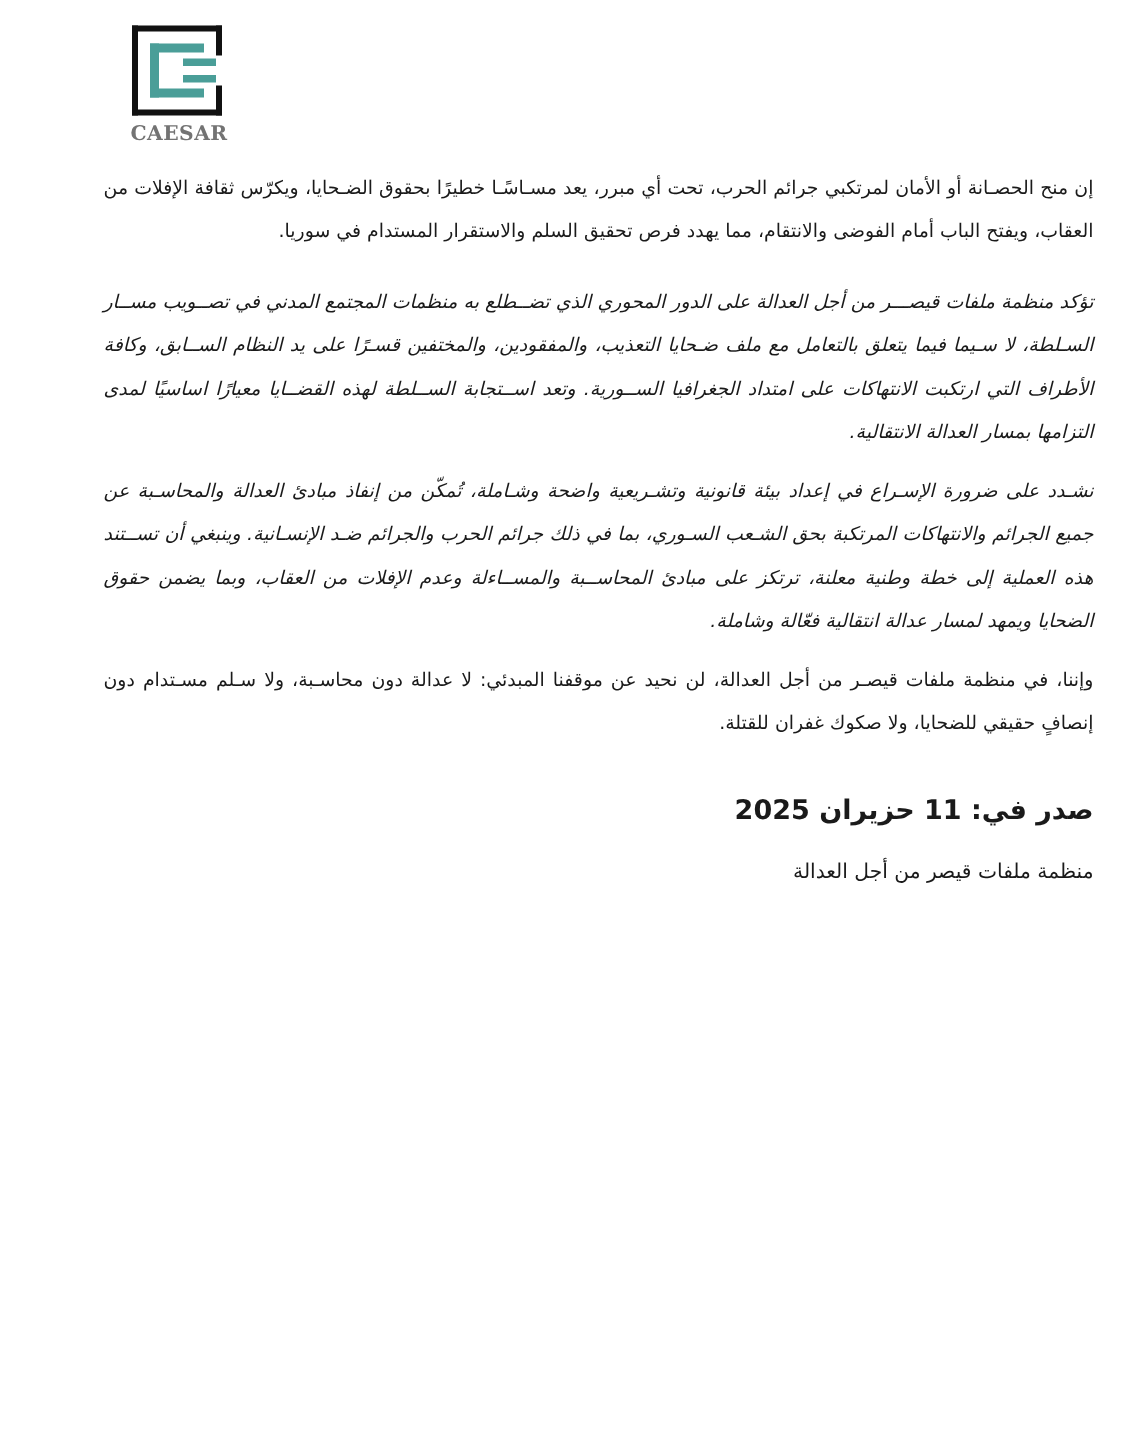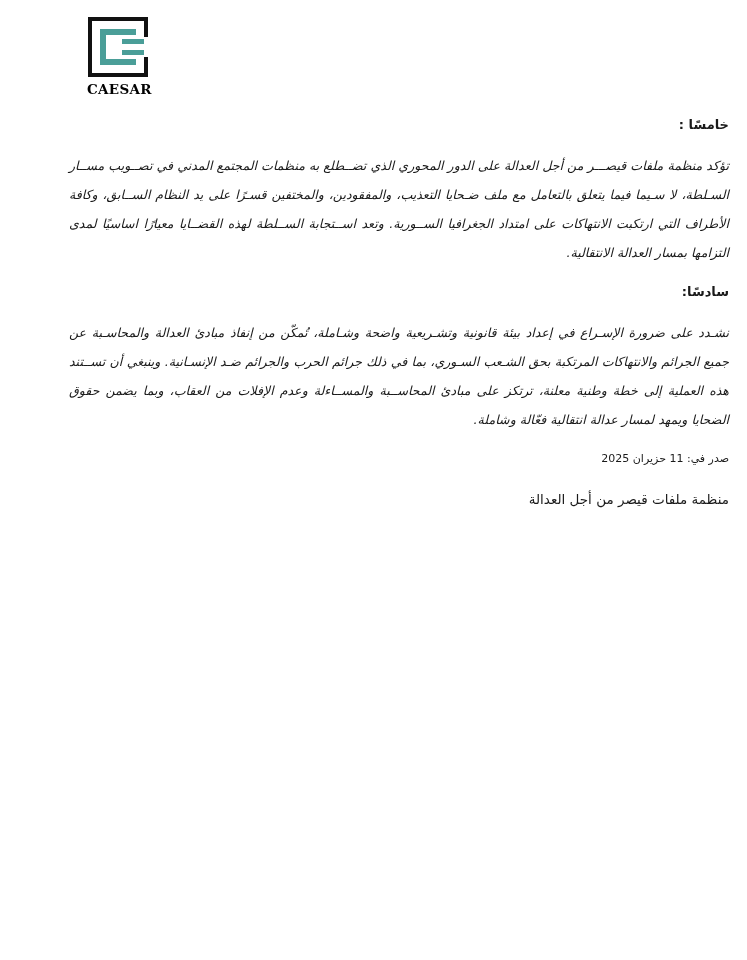--- a/index.html
+++ b/index.html
@@ -62,21 +62,21 @@
       height: 5px;
       background: #4a9e98;
     }
     .logo-bar1 { top: 22px; }
     .logo-bar2 { top: 33px; }
     .logo-text {
       font-family: "DejaVu Serif", serif;
       font-weight: bold;
       font-size: 13.5px;
       letter-spacing: 0.3px;
-      color: #000000;
+      color: #737373;
       margin-top: 4px;
       text-align: center;
       width: 62px;
       margin-left: -1px;
     }
     .content {
       position: absolute;
       right: 18px;
       top: 110px;
       width: 660px;
@@ -90,22 +90,22 @@
     }
     .para-1 { margin-bottom: 18px !important; }
     .heading {
       font-weight: bold;
       font-size: 13px;
       margin-bottom: 12px !important;
     }
     .para-2, .para-3 { margin-bottom: 10px !important; font-style: italic; }
     .para-4 { margin-bottom: 30px !important; }
     .issued {
-      font-weight: normal;
-      font-size: 11px;
+      font-weight: bold;
+      font-size: 18px;
       margin-bottom: 12px !important;
     }
     .signature {
       font-weight: normal;
       font-size: 13.5px;
     }
   </style>
 </head>
 <body>
 
@@ -115,23 +115,23 @@
     <div class="logo-frame-rt"></div>
     <div class="logo-frame-rb"></div>
     <div class="logo-c"></div>
     <div class="logo-bar1"></div>
     <div class="logo-bar2"></div>
   </div>
   <div class="logo-text">CAESAR</div>
 </div>
 
 <div class="content">
+  <p class="para-1">إن منح الحصـانة أو الأمان لمرتكبي جرائم الحرب، تحت أي مبرر، يعد مسـاسًـا خطيرًا بحقوق الضـحايا، ويكرّس ثقافة الإفلات من العقاب، ويفتح الباب أمام الفوضى والانتقام، مما يهدد فرص تحقيق السلم والاستقرار المستدام في سوريا.</p>
 
-  <p class="heading">خامسًا :</p>
   <p class="para-2">تؤكد منظمة ملفات قيصـــر من أجل العدالة على الدور المحوري الذي تضــطلع به منظمات المجتمع المدني في تصــويب مســار السـلطة، لا سـيما فيما يتعلق بالتعامل مع ملف ضـحايا التعذيب، والمفقودين، والمختفين قسـرًا على يد النظام الســابق، وكافة الأطراف التي ارتكبت الانتهاكات على امتداد الجغرافيا الســورية. وتعد اســتجابة الســلطة لهذه القضــايا معيارًا اساسيًا لمدى التزامها بمسار العدالة الانتقالية.</p>
 
-  <p class="heading">سادسًا:</p>
   <p class="para-3">نشـدد على ضرورة الإسـراع في إعداد بيئة قانونية وتشـريعية واضحة وشـاملة، تُمكّن من إنفاذ مبادئ العدالة والمحاسـبة عن جميع الجرائم والانتهاكات المرتكبة بحق الشـعب السـوري، بما في ذلك جرائم الحرب والجرائم ضـد الإنسـانية. وينبغي أن تســتند هذه العملية إلى خطة وطنية معلنة، ترتكز على مبادئ المحاســبة والمســاءلة وعدم الإفلات من العقاب، وبما يضمن حقوق الضحايا ويمهد لمسار عدالة انتقالية فعّالة وشاملة.</p>
 
+  <p class="para-4">وإننا، في منظمة ملفات قيصـر من أجل العدالة، لن نحيد عن موقفنا المبدئي: لا عدالة دون محاسـبة، ولا سـلم مسـتدام دون إنصافٍ حقيقي للضحايا، ولا صكوك غفران للقتلة.</p>
 
   <p class="issued">صدر في: 11 حزيران 2025</p>
   <p class="signature">منظمة ملفات قيصر من أجل العدالة</p>
 </div>
 
 </body></html>

